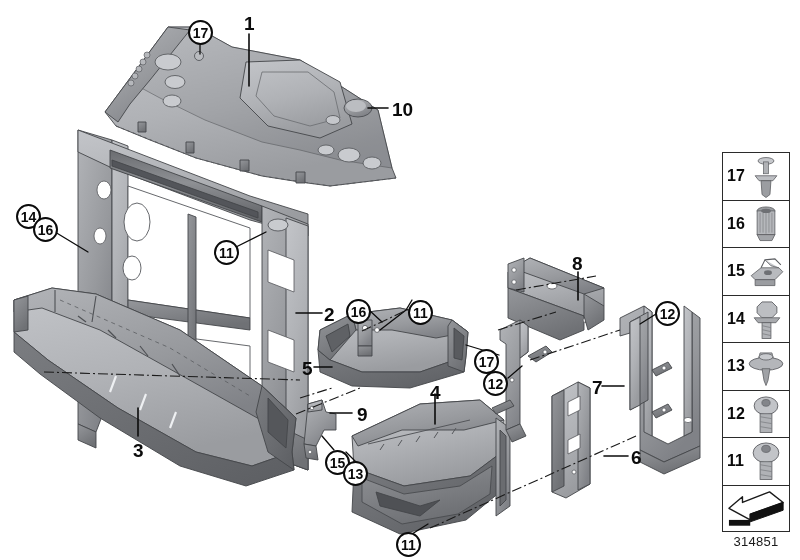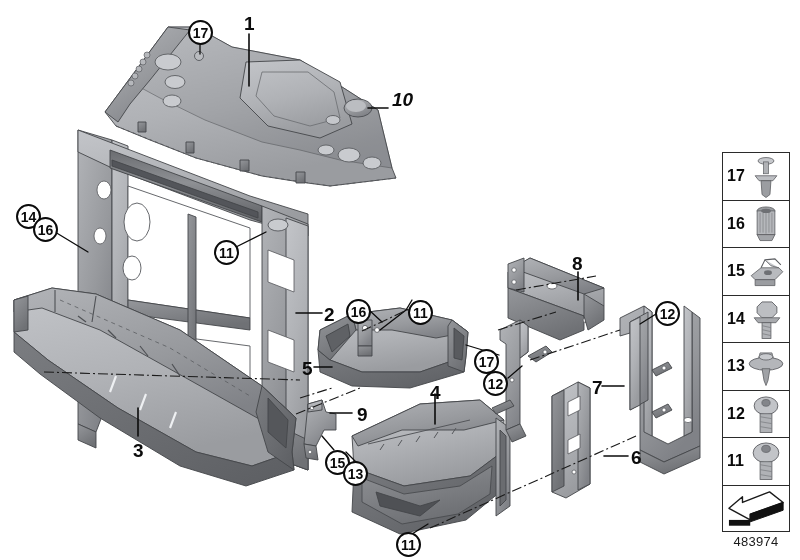--- a/index.html
+++ b/index.html
@@ -355,21 +355,21 @@
       <path d="M420,304 L360,332"></path>
       <path d="M516,290 L596,276"></path>
       <path d="M498,330 L556,312"></path>
       <path d="M530,360 L620,330"></path>
       <path d="M430,528 L560,470 L636,436"></path>
       <path d="M300,398 L332,388"></path>
     </g>
   </svg>
 
   <div class="calloutNum" style="left:244px;top:14px;">1</div>
-  <div class="calloutNum" style="left:392px;top:90px;font-style:italic;">10</div>
+  <div class="calloutNum" style="left:392px;top:100px;">10</div>
   <div class="calloutNum" style="left:324px;top:305px;">2</div>
   <div class="calloutNum" style="left:302px;top:359px;">5</div>
   <div class="calloutNum" style="left:133px;top:441px;">3</div>
   <div class="calloutNum" style="left:357px;top:405px;">9</div>
   <div class="calloutNum" style="left:430px;top:383px;">4</div>
   <div class="calloutNum" style="left:572px;top:254px;">8</div>
   <div class="calloutNum" style="left:592px;top:378px;">7</div>
   <div class="calloutNum" style="left:631px;top:448px;">6</div>
 
   <div class="circleRef" style="left:188px;top:20px;">17</div>
@@ -462,15 +462,15 @@
     <div class="legendRow">
       <span class="legendNum"></span>
       <svg class="legendArt" viewBox="0 0 62 47" style="width:60px;right:2px;" xmlns="http://www.w3.org/2000/svg">
         <path d="M2,22 L16,10 L16,16 L44,5 L58,16 L24,28 L24,34 Z" fill="#ffffff" stroke="#1a1a1a" stroke-width="1.4" stroke-linejoin="round"></path>
         <path d="M24,28 L58,16 L58,24 L24,36 Z" fill="#111111" stroke="#111111" stroke-width="1"></path>
         <path d="M2,34 L24,34 L24,40 L2,40 Z" fill="#111111"></path>
       </svg>
     </div>
   </div>
 
-  <div id="imageId">483974</div>
+  <div id="imageId">314851</div>
 
 </div>
 
 </body></html>

